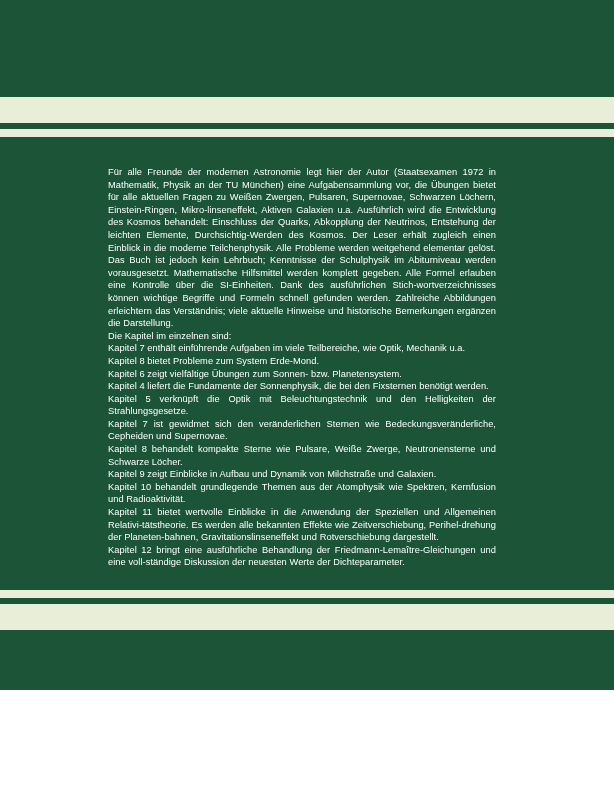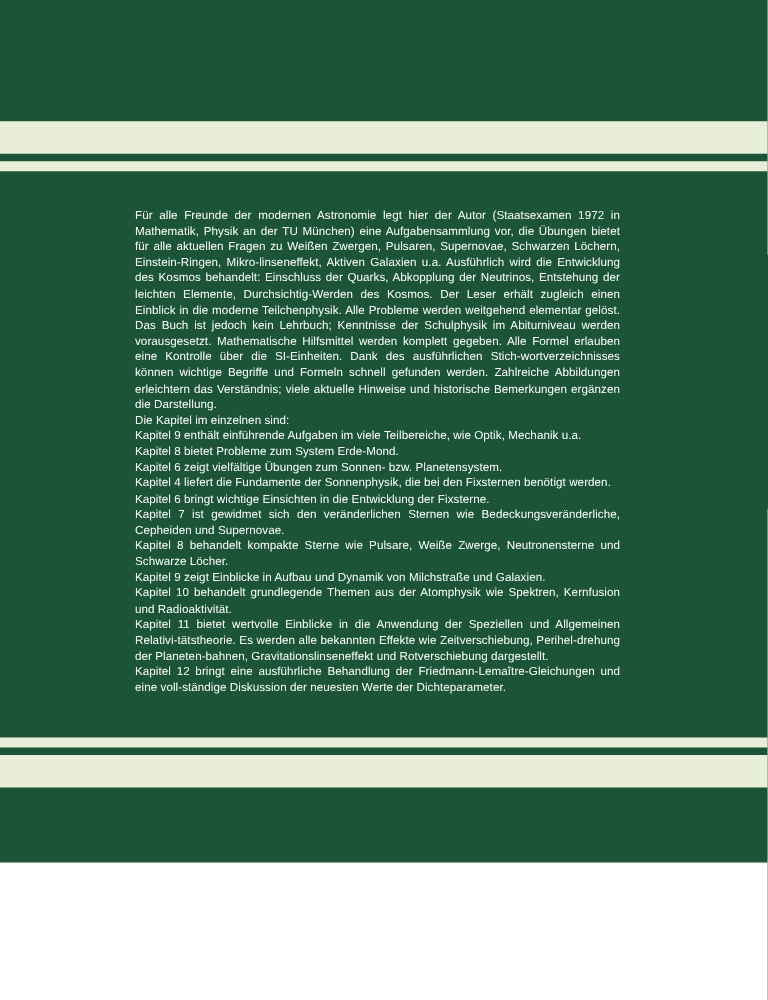--- a/index.html
+++ b/index.html
@@ -64,25 +64,25 @@
 <body>
 
 <div class="page">
 
   <div class="band band-top-1"></div>
   <div class="band band-top-2"></div>
 
   <div class="text-block">
     <p>Für alle Freunde der modernen Astronomie legt hier der Autor (Staatsexamen 1972 in Mathematik, Physik an der TU München) eine Aufgabensammlung vor, die Übungen bietet für alle aktuellen Fragen zu Weißen Zwergen, Pulsaren, Supernovae, Schwarzen Löchern, Einstein-Ringen, Mikro-linseneffekt, Aktiven Galaxien u.a. Ausführlich wird die Entwicklung des Kosmos behandelt: Einschluss der Quarks, Abkopplung der Neutrinos, Entstehung der leichten Elemente, Durchsichtig-Werden des Kosmos. Der Leser erhält zugleich einen Einblick in die moderne Teilchenphysik. Alle Probleme werden weitgehend elementar gelöst. Das Buch ist jedoch kein Lehrbuch; Kenntnisse der Schulphysik im Abiturniveau werden vorausgesetzt. Mathematische Hilfsmittel werden komplett gegeben. Alle Formel erlauben eine Kontrolle über die SI-Einheiten. Dank des ausführlichen Stich-wortverzeichnisses können wichtige Begriffe und Formeln schnell gefunden werden. Zahlreiche Abbildungen erleichtern das Verständnis; viele aktuelle Hinweise und historische Bemerkungen ergänzen die Darstellung.</p>
     <p>Die Kapitel im einzelnen sind:</p>
-    <p>Kapitel 9 enthält einführende Aufgaben im viele Teilbereiche, wie Optik, Mechanik u.a.</p>
+    <p>Kapitel 7 enthält einführende Aufgaben im viele Teilbereiche, wie Optik, Mechanik u.a.</p>
     <p>Kapitel 8 bietet Probleme zum System Erde-Mond.</p>
     <p>Kapitel 6 zeigt vielfältige Übungen zum Sonnen- bzw. Planetensystem.</p>
     <p>Kapitel 4 liefert die Fundamente der Sonnenphysik, die bei den Fixsternen benötigt werden.</p>
-    <p>Kapitel 6 bringt wichtige Einsichten in die Entwicklung der Fixsterne.</p>
+    <p>Kapitel 5 verknüpft die Optik mit Beleuchtungstechnik und den Helligkeiten der Strahlungsgesetze.</p>
     <p>Kapitel 7 ist gewidmet sich den veränderlichen Sternen wie Bedeckungsveränderliche, Cepheiden und Supernovae.</p>
     <p>Kapitel 8 behandelt kompakte Sterne wie Pulsare, Weiße Zwerge, Neutronensterne und Schwarze Löcher.</p>
     <p>Kapitel 9 zeigt Einblicke in Aufbau und Dynamik von Milchstraße und Galaxien.</p>
     <p>Kapitel 10 behandelt grundlegende Themen aus der Atomphysik wie Spektren, Kernfusion und Radioaktivität.</p>
     <p>Kapitel 11 bietet wertvolle Einblicke in die Anwendung der Speziellen und Allgemeinen Relativi-tätstheorie. Es werden alle bekannten Effekte wie Zeitverschiebung, Perihel-drehung der Planeten-bahnen, Gravitationslinseneffekt und Rotverschiebung dargestellt.</p>
     <p>Kapitel 12 bringt eine ausführliche Behandlung der Friedmann-Lemaître-Gleichungen und eine voll-ständige Diskussion der neuesten Werte der Dichteparameter.</p>
   </div>
 
   <div class="band band-bot-1"></div>
   <div class="band band-bot-2"></div>

